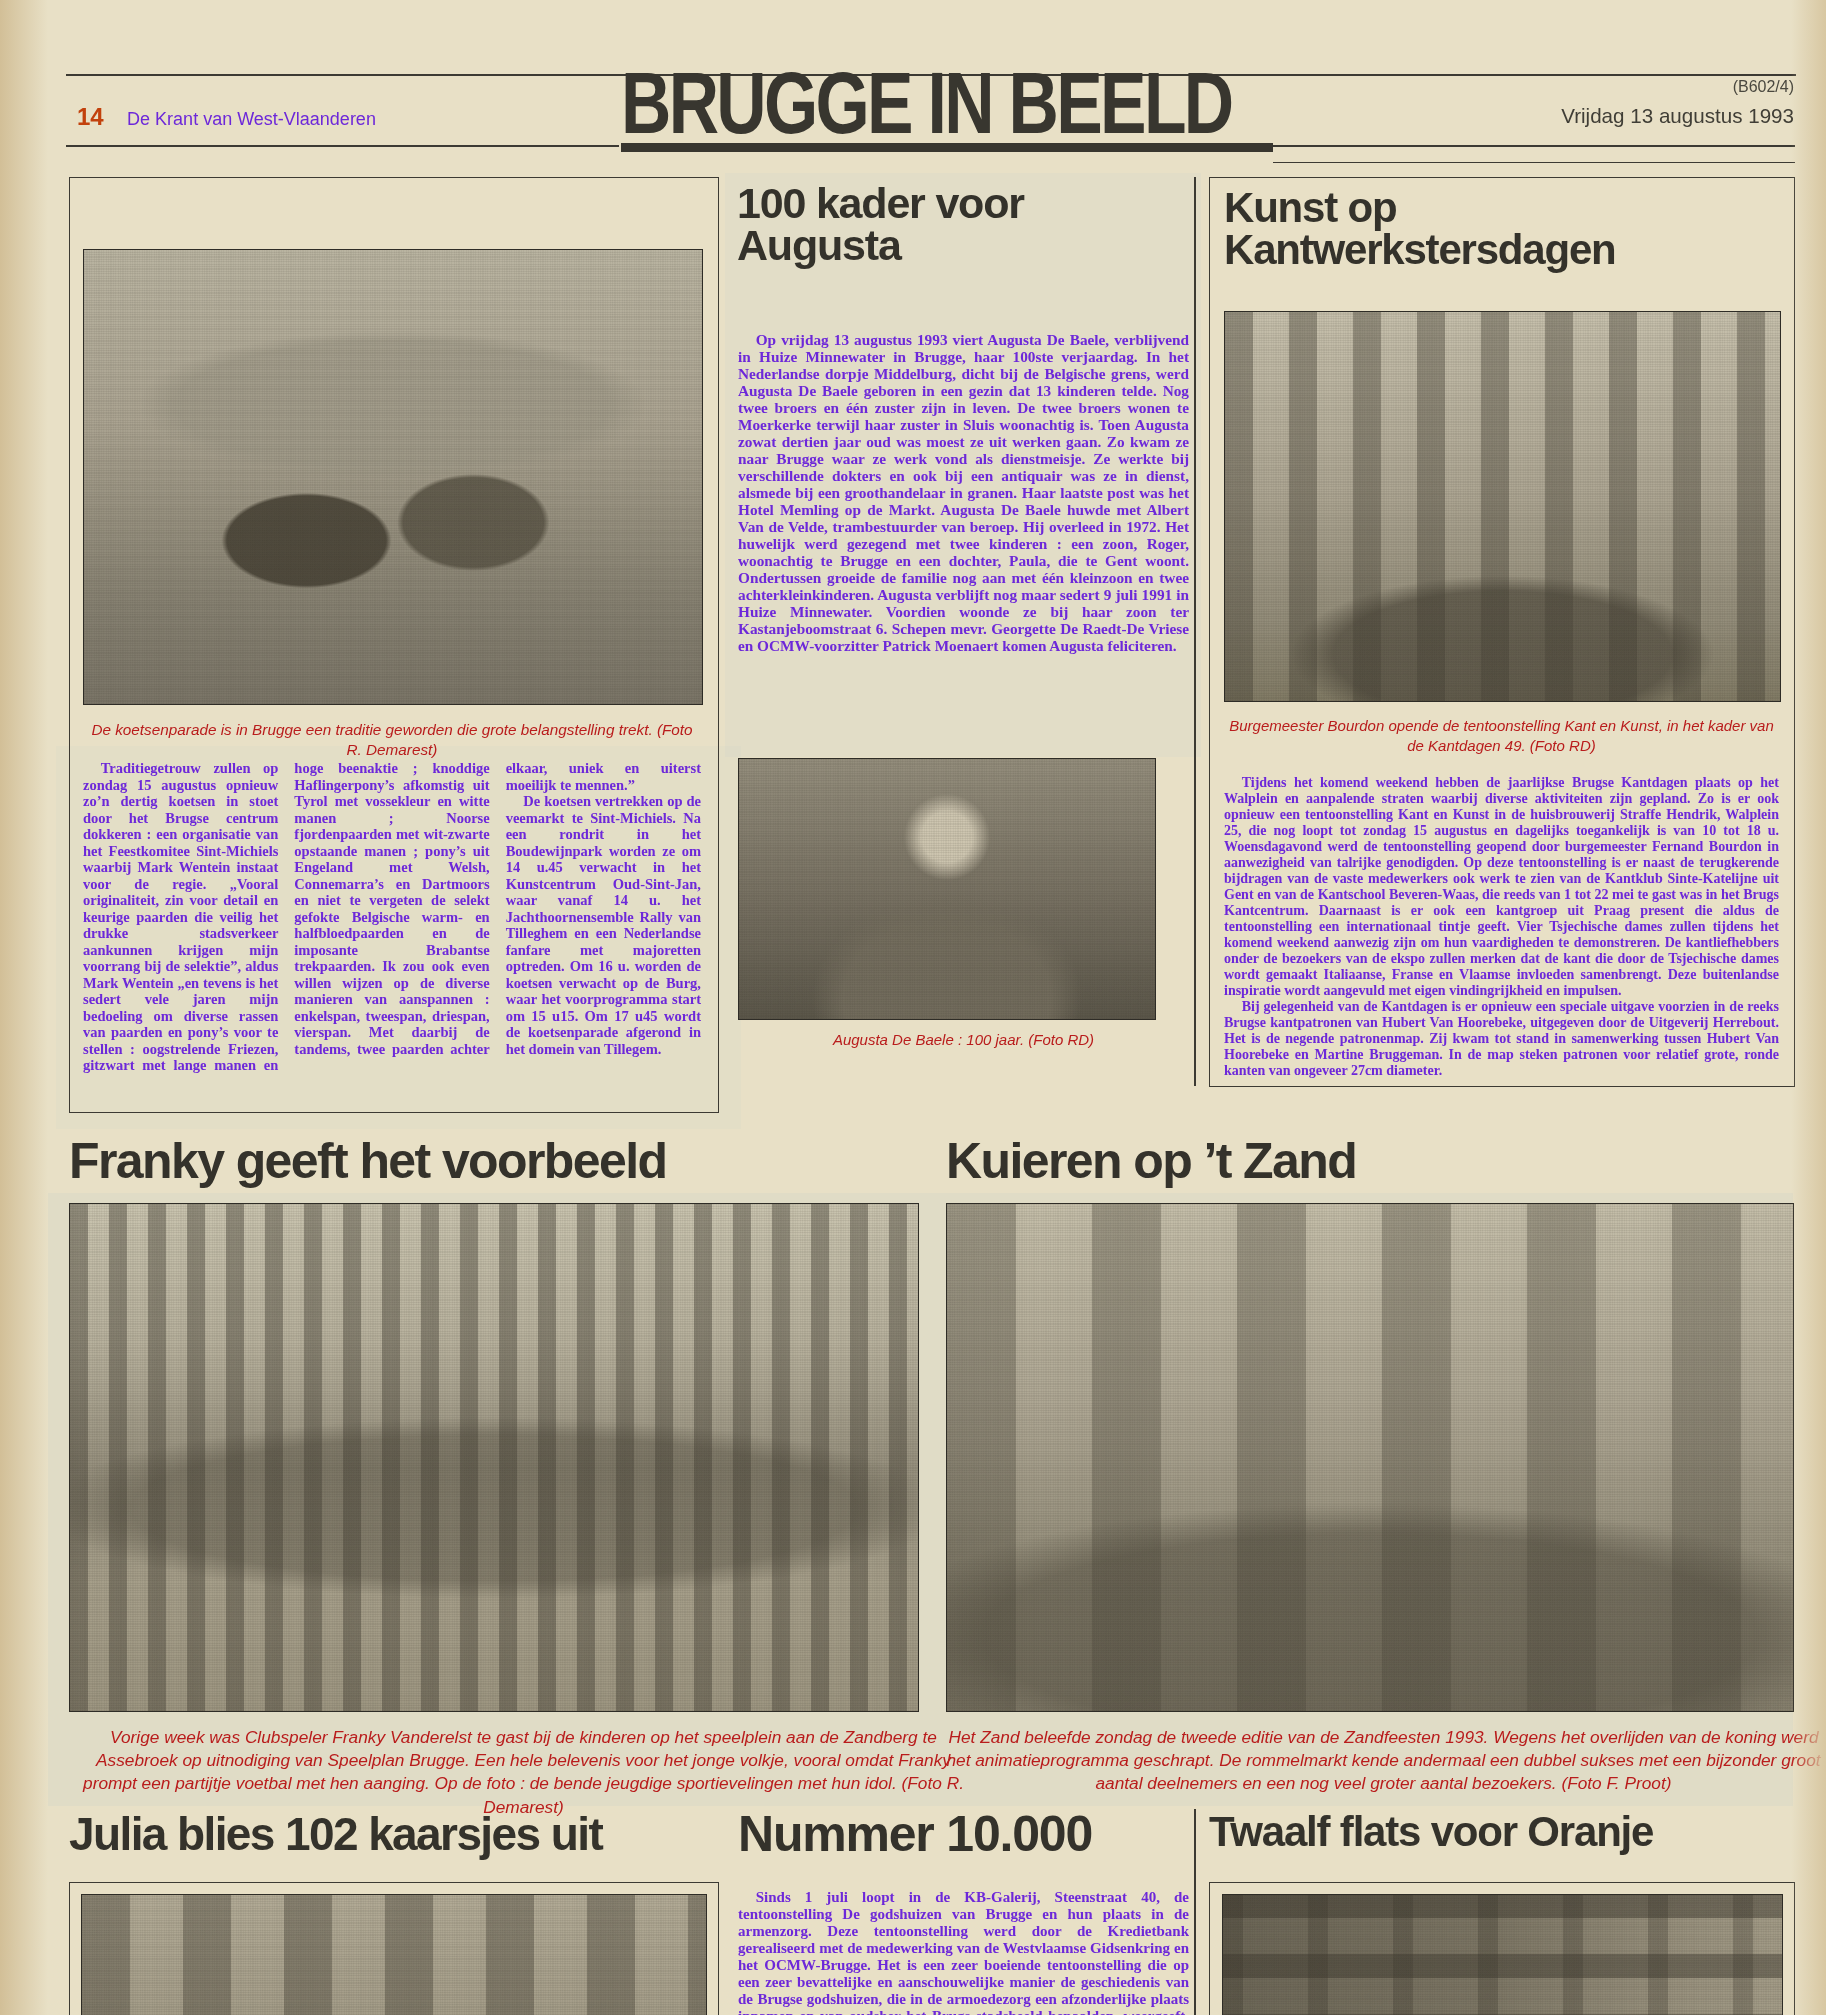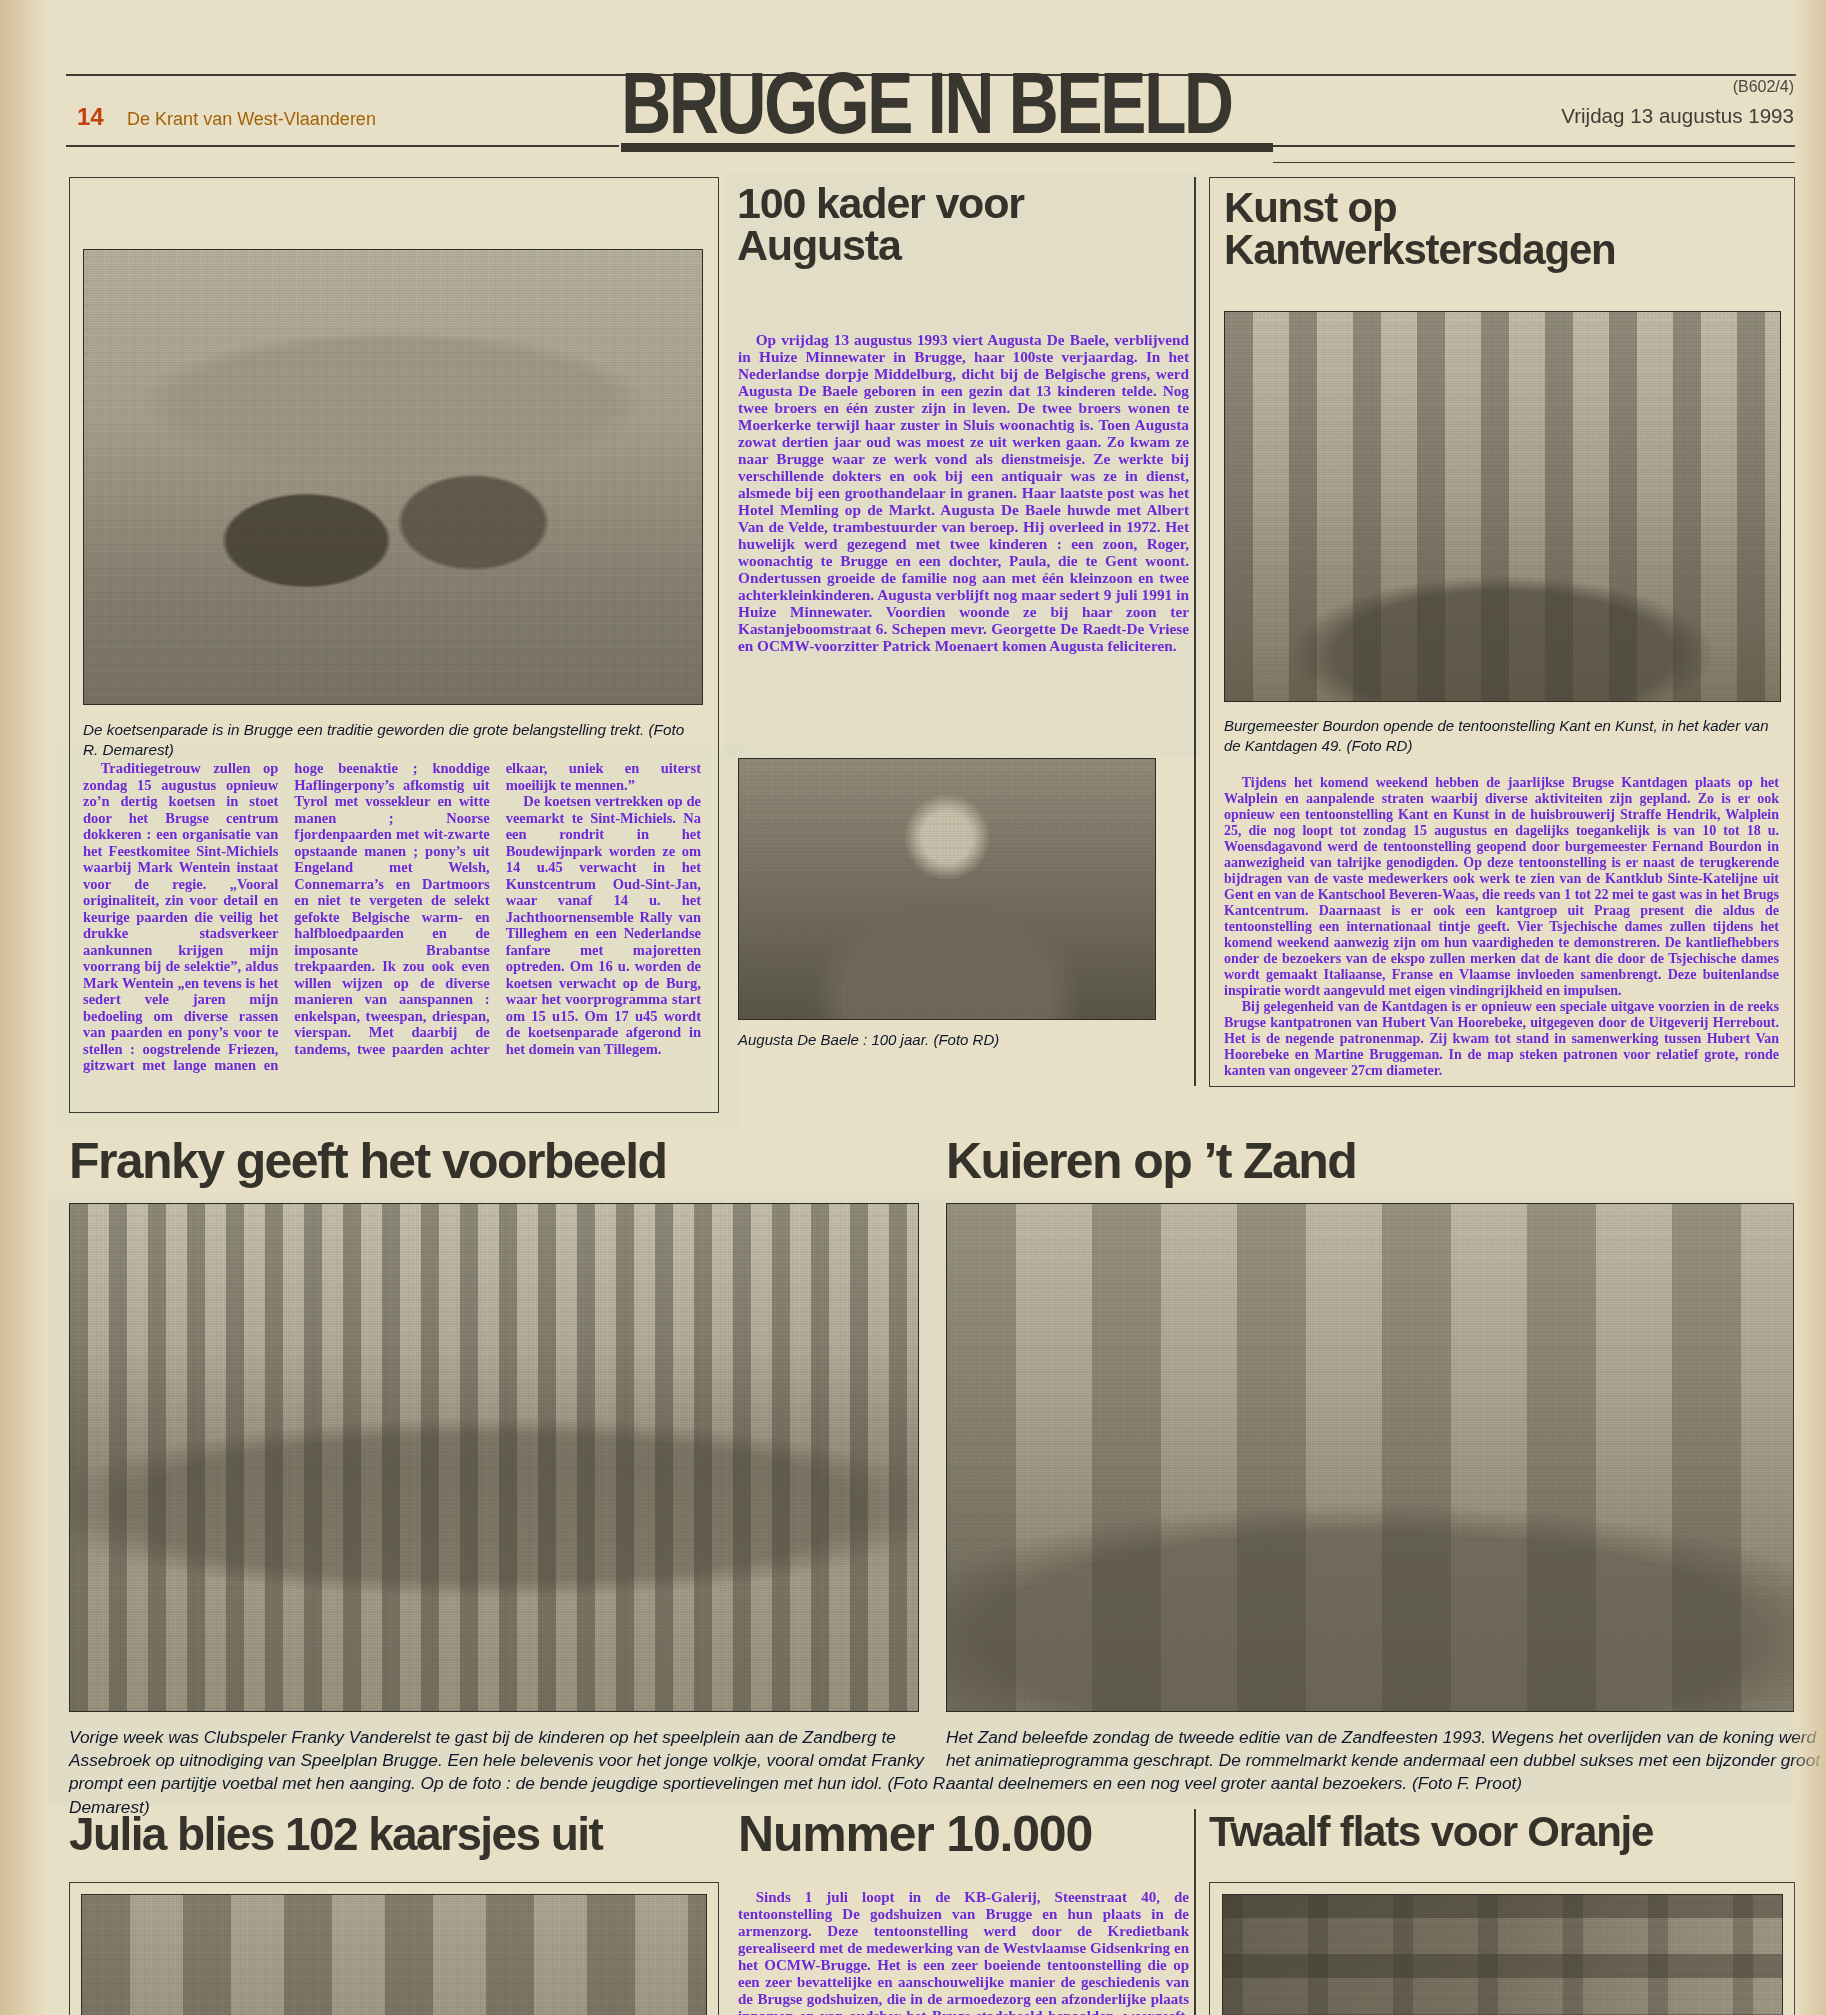--- a/index.html
+++ b/index.html
@@ -1,37 +1,37 @@
 <!DOCTYPE html>
 <html style="font-size:6.4px"><head>
 <meta charset="utf-8">
 <style>
   html,body{margin:0;padding:0;background:#b9a87e;}
   #page{position:relative;width:1827px;height:2733px;background:#e8e0c6;overflow:hidden;
         font-family:"Liberation Serif","DejaVu Serif",serif;color:#3a3831;}
   .abs{position:absolute;}
   .sans{font-family:"Liberation Sans","DejaVu Sans",sans-serif;}
   .headline{font-family:"Liberation Sans","DejaVu Sans",sans-serif;font-weight:bold;color:#34322b;line-height:1.0;}
-  .caption{font-family:"Liberation Sans","DejaVu Sans",sans-serif;font-style:italic;color:#0f172a;text-align:left;}
+  .caption{font-family:"Liberation Sans","DejaVu Sans",sans-serif;font-style:italic;color:#b91c1c;text-align:center;}
   .bodytext{text-align:justify;color:#6d28d9;overflow:hidden;font-weight:bold;}
   .bodytext p{margin:0;}
   .indent{text-indent:17.7px;}
   .rule{background:#3c3a33;}
   .box{border:1.6px solid #3c3a33;}
   .photo{border:1.6px solid #2e2c26;overflow:hidden;}
   .photo::after{content:"";position:absolute;inset:0;
      background:linear-gradient(rgba(214,196,150,0.10),rgba(214,196,150,0.10)),
      repeating-linear-gradient(0deg, rgba(35,32,26,0.08) 0 1.2px, rgba(0,0,0,0) 1.2px 2.4px),
      repeating-linear-gradient(90deg, rgba(35,32,26,0.05) 0 1.2px, rgba(0,0,0,0) 1.2px 2.4px);}
   .photo{position:absolute;}
   
   #rule-top{left:66px;top:74px;width:1730px;height:2px;}
   #brand{left:77px;top:103px;display:flex;gap:23.4px;align-items:baseline;}
   #brand .num{font-size:24px;font-weight:bold;color:#c2410c;}
-  #brand .paper{font-size:18px;color:#a16207;}
+  #brand .paper{font-size:18px;color:#6d28d9;}
   #main-title{left:621px;top:60px;width:806px;font-size:83px;letter-spacing:-3.2px;
       transform:scale(0.84,1.04);transform-origin:left top;white-space:nowrap;color:#38362f;}
   #title-bar{left:621px;top:143px;width:652px;height:9.3px;background:#38362f;}
   #edition-code{left:1596px;top:78px;width:198px;text-align:right;font-size:16px;color:#4a483f;}
   #page-date{left:1431px;top:104px;width:363px;text-align:right;font-size:20.6px;color:#403e36;}
   #rule-h2a{left:66px;top:145px;width:553px;height:2px;}
   #rule-h2b{left:1273px;top:145px;width:522px;height:2px;}
   #rule-h3b{left:1273px;top:162px;width:522px;height:1.2px;}
   
   #art1-box{left:69px;top:177px;width:648px;height:934px;}

